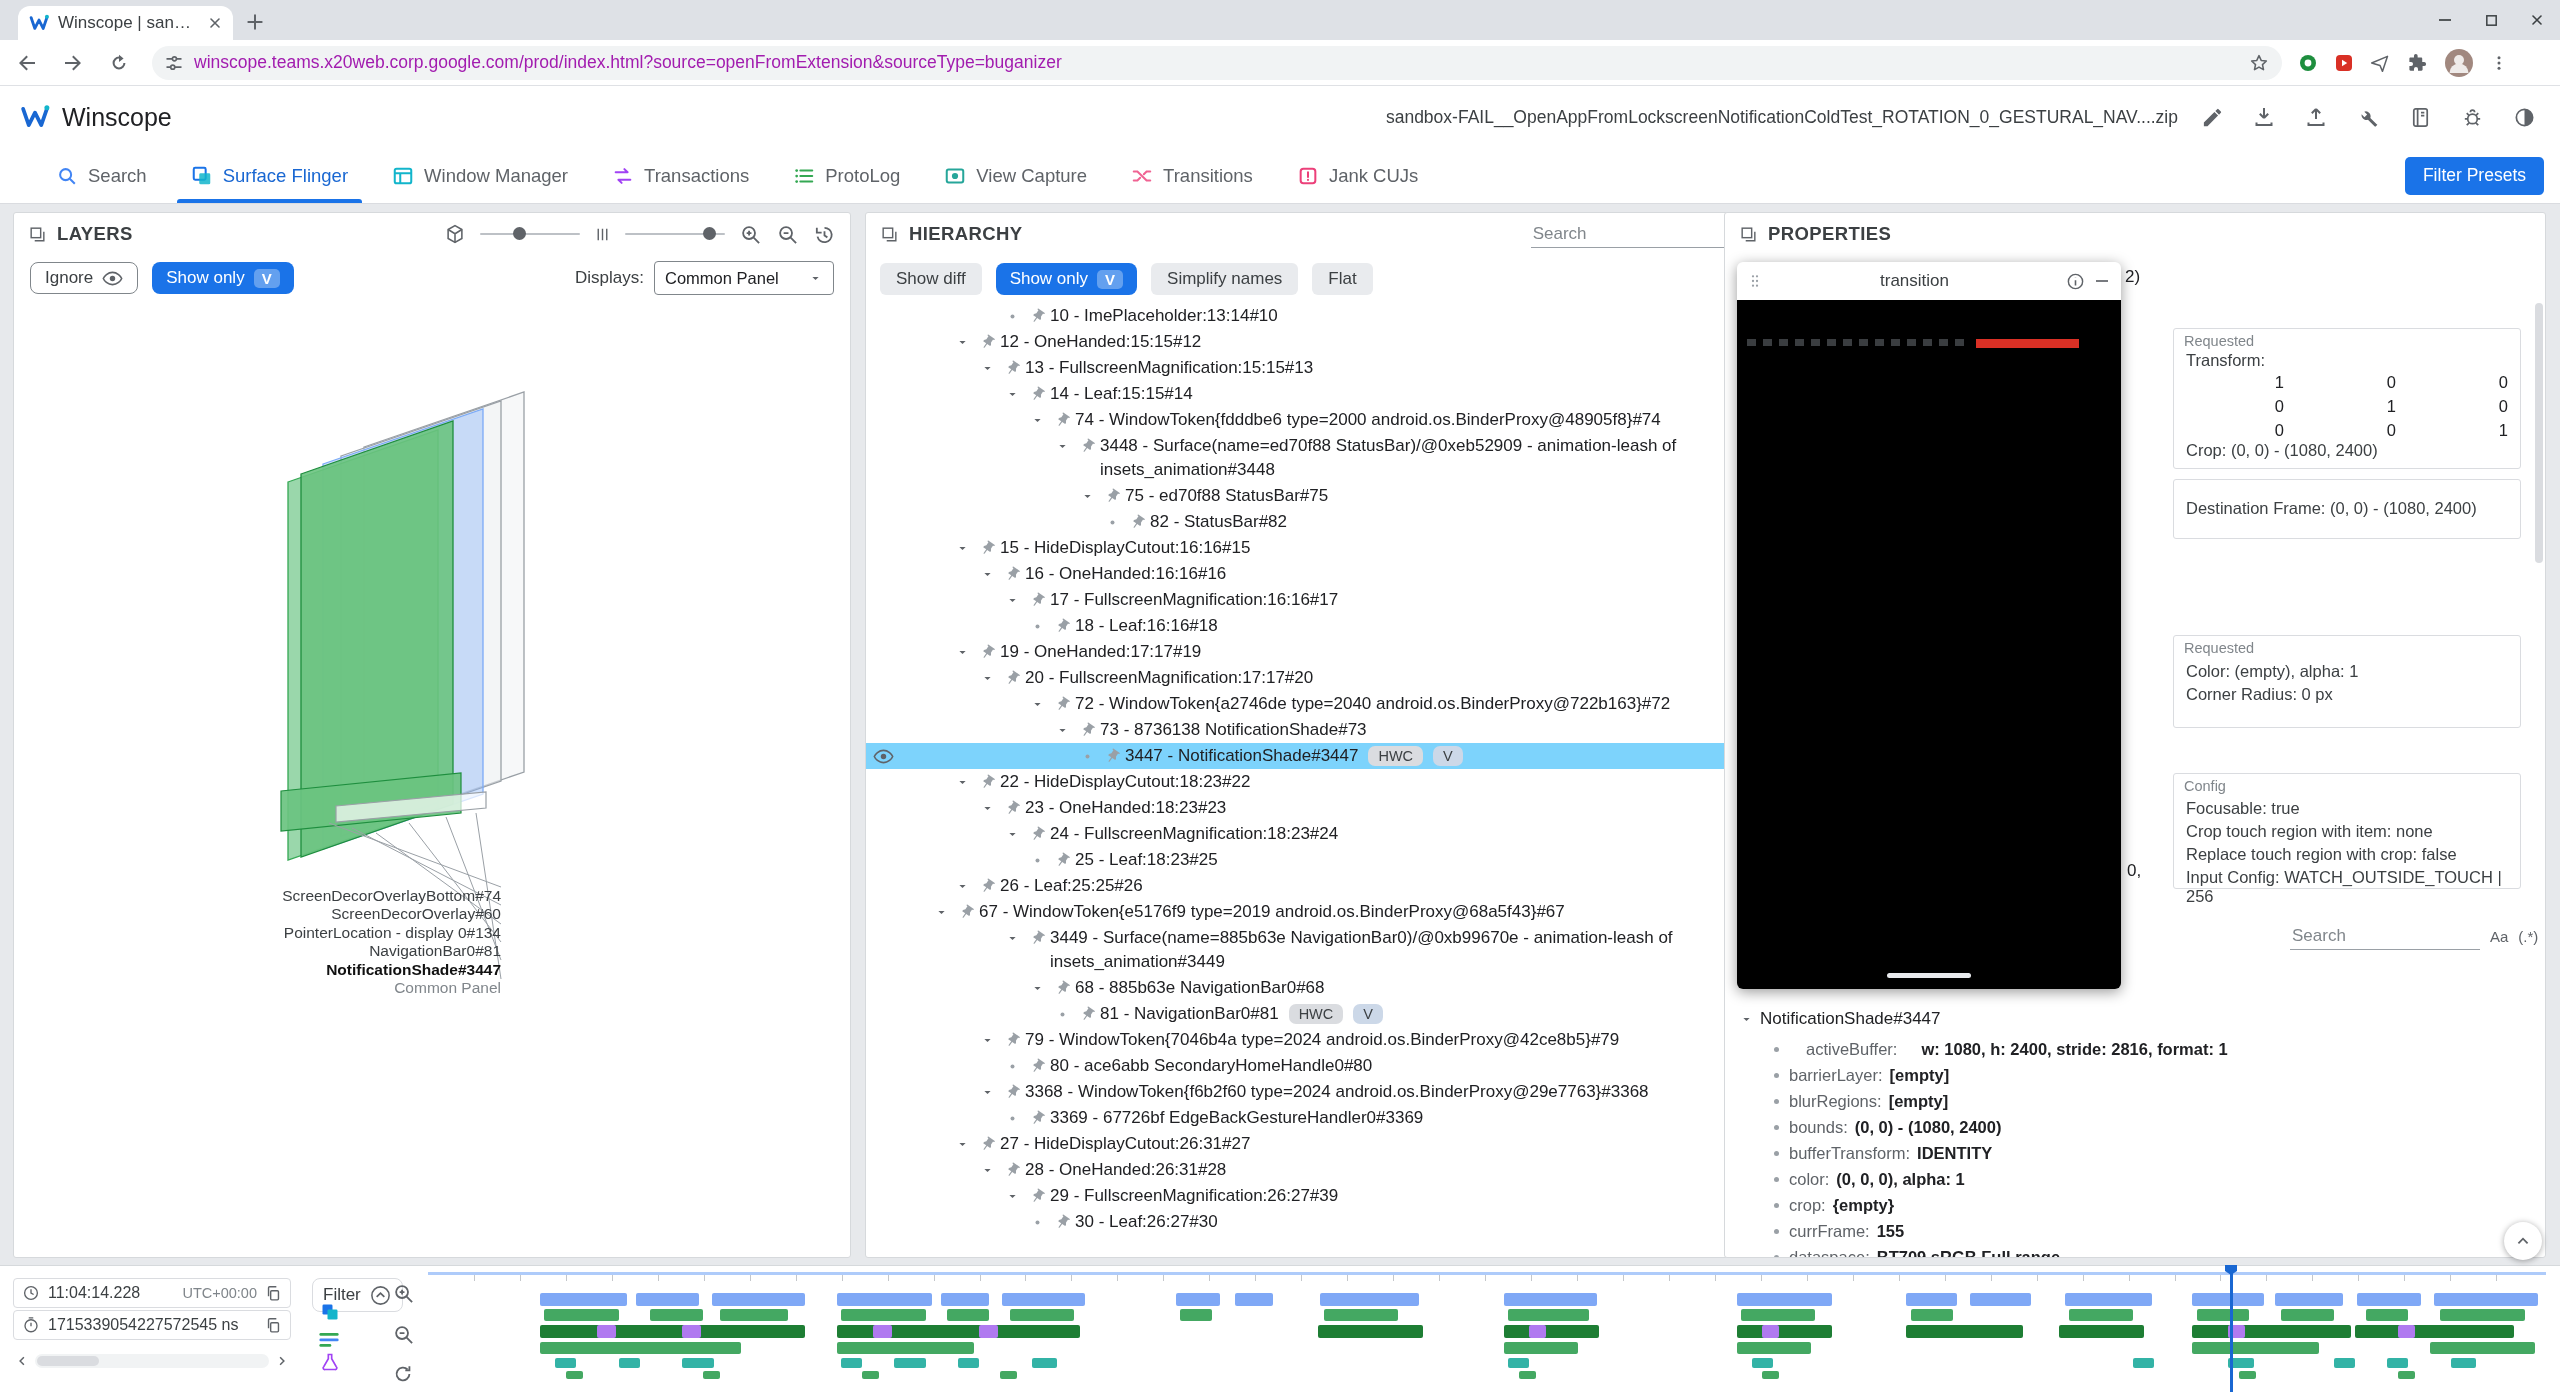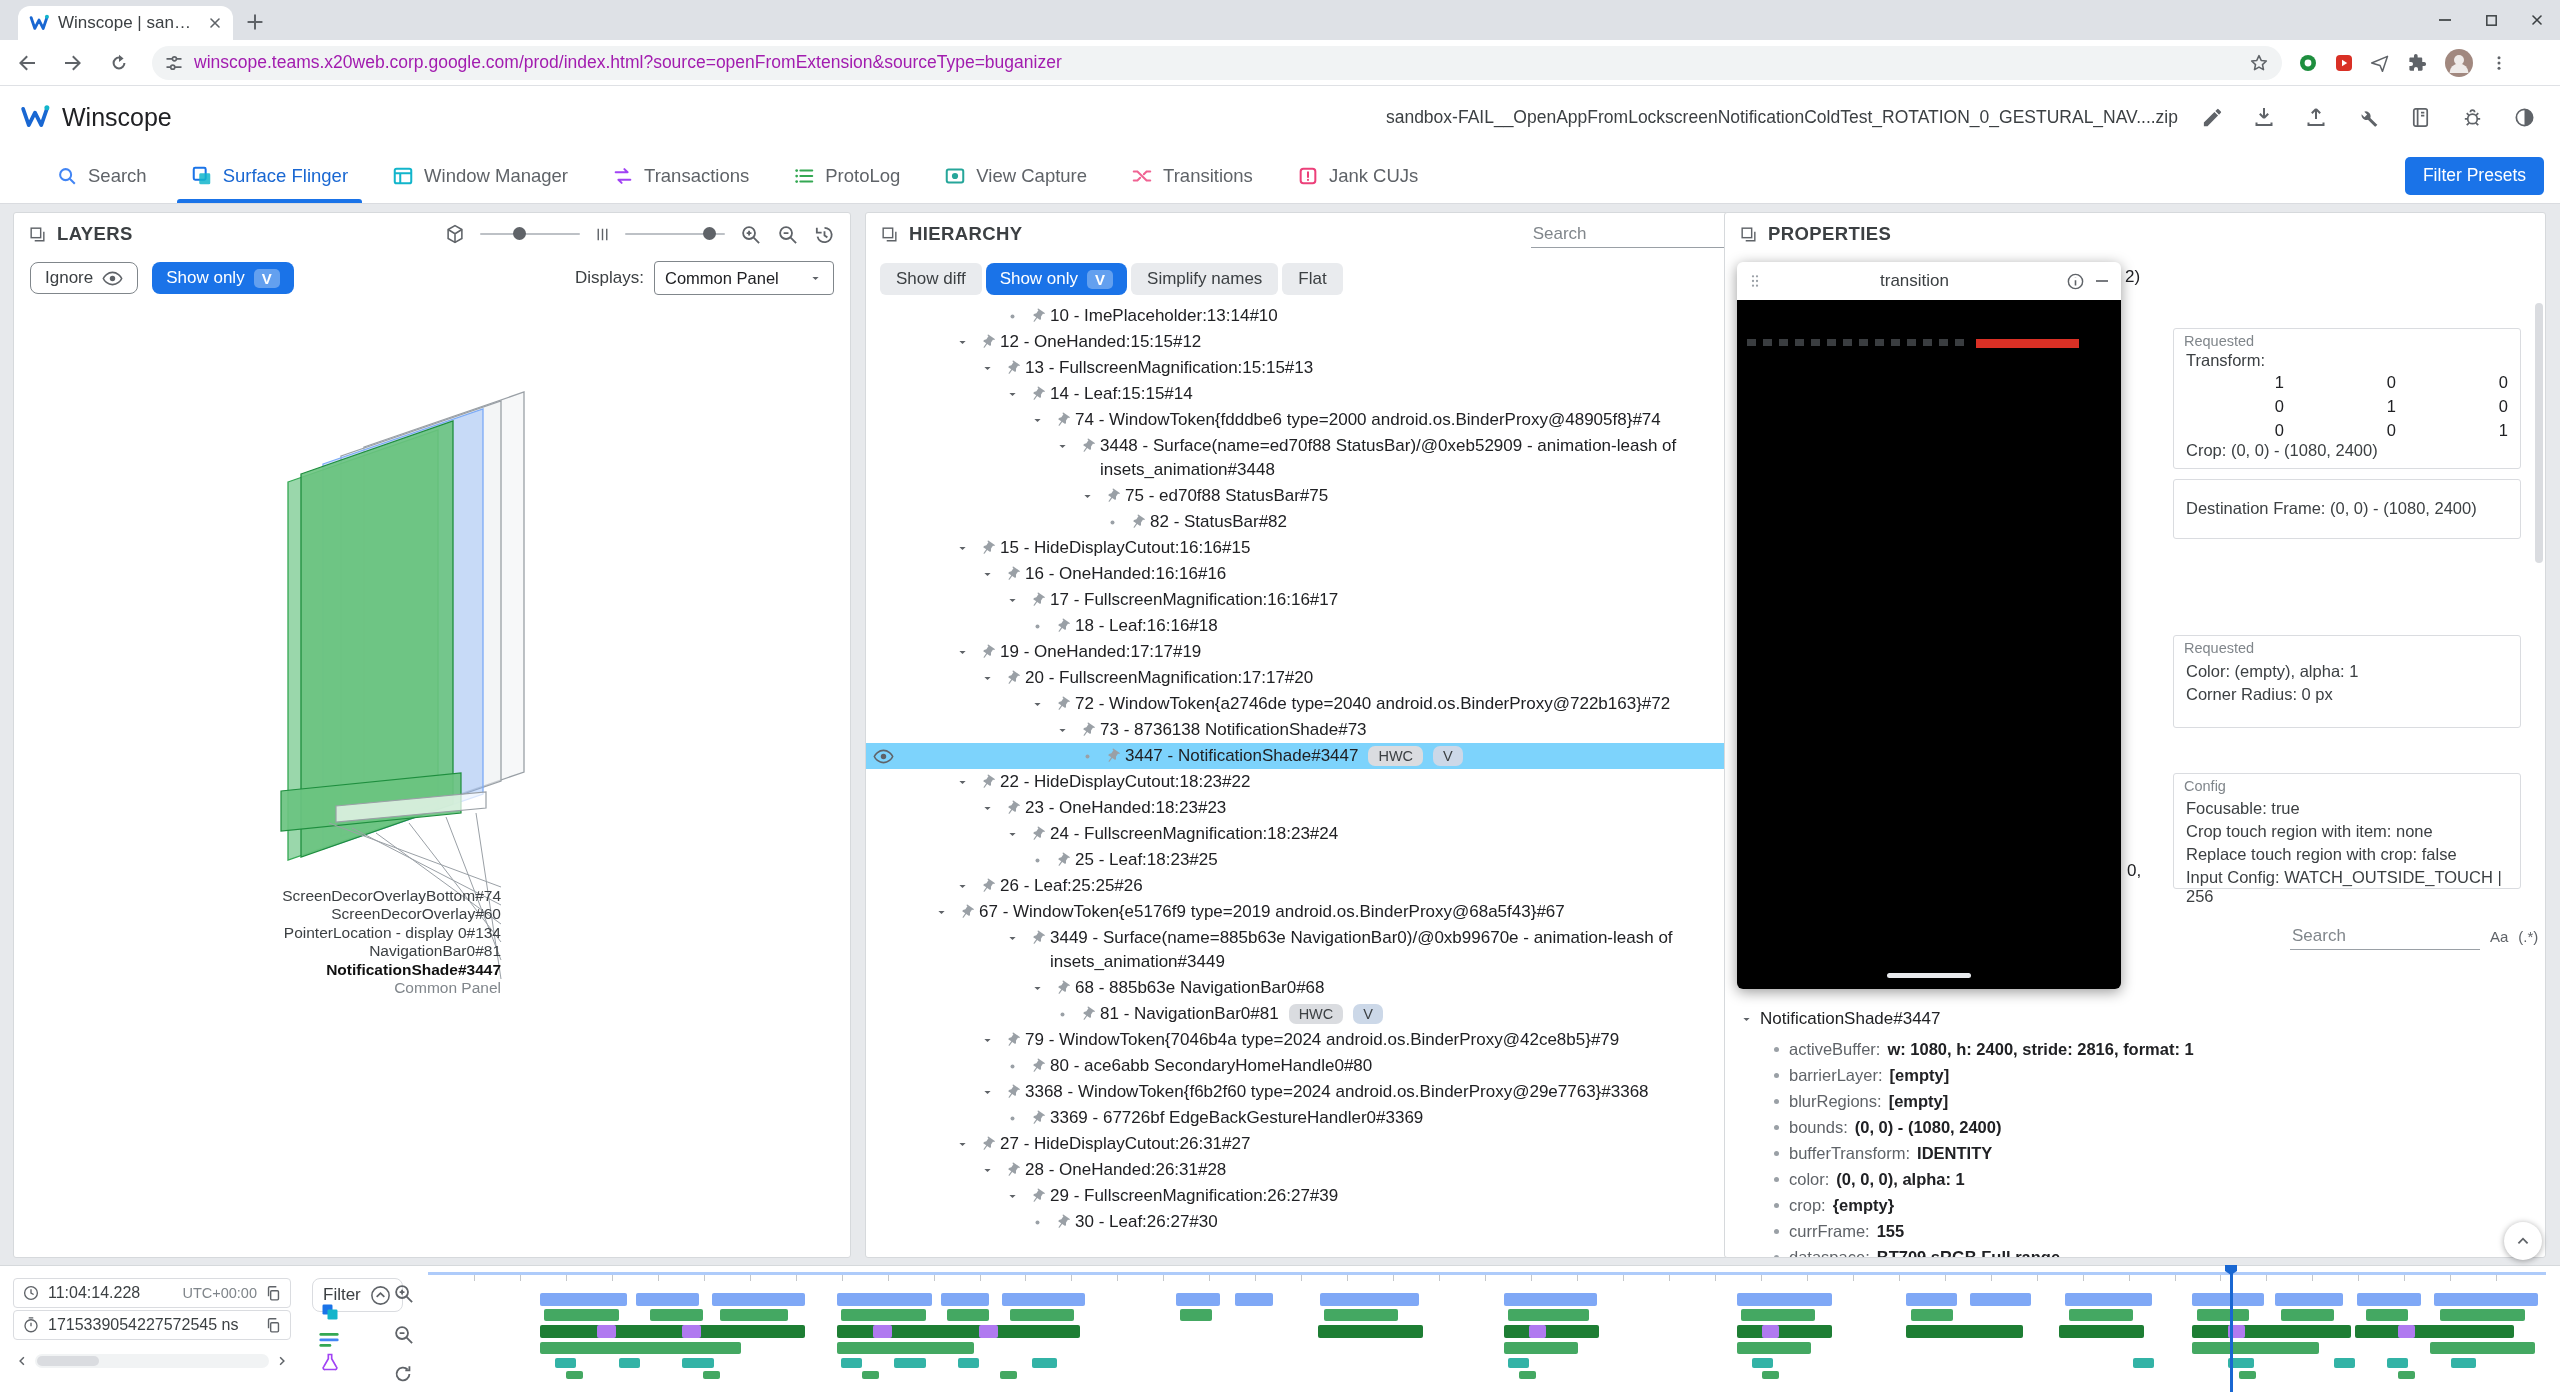--- a/index.html
+++ b/index.html
@@ -53,21 +53,21 @@
 .select{display:inline-flex;align-items:center;gap:10px;height:34px;border:1px solid #80868b;border-radius:4px;padding:0 10px;font-size:16.5px;min-width:180px;justify-content:space-between;color:#202124}
 #scene{position:absolute;left:0;top:88px}
 #layer-labels{position:absolute;left:0;top:674px;width:487px;text-align:right;font-size:15.5px;color:#3c4043;line-height:18.4px}
 #layer-labels .bold{font-weight:700;color:#111}
 #layer-labels .muted{color:#80868b}
 
 .hsearch{margin-left:auto;display:flex;align-items:center;gap:10px}
 .searchline{border:none;border-bottom:1px solid #9aa0a6;width:195px;font-size:17px;padding:3px 2px;outline:none;font-family:inherit;color:#202124;background:transparent}
 .searchline::placeholder{color:#80868b}
 .mini{font-size:15px;color:#5f6368}
-.hfilters{display:flex;align-items:center;gap:4px;height:48px;padding:0 14px}
+.hfilters{display:flex;align-items:center;gap:14px;height:48px;padding:0 14px}
 .gbtn{background:#e9ebee;color:#3c4043;border-radius:6px;height:32px;display:inline-flex;align-items:center;padding:0 16px;font-size:17px;gap:9px}
 #tree{position:absolute;left:0;top:90px;right:0;bottom:0;overflow:hidden}
 .trow{position:relative;display:flex;align-items:flex-start;line-height:24px;padding:1px 8px 1px 0;font-size:17px;color:#202124}
 .trow.sel{background:#7dd3fc}
 .tmark{flex:0 0 24px;display:flex;justify-content:center;padding-top:5px}
 .tpin{flex:0 0 26px;display:flex;justify-content:center;padding-top:4px}
 .tlabel{flex:0 1 auto;word-break:break-word}
 .tchip{background:#dadce0;color:#3c4043;border-radius:7px;padding:1px 10px;font-size:14.5px;margin-left:10px;margin-top:2px;height:20px;line-height:19px;flex:0 0 auto}
 .tchip.v{background:#ccd8e8}
 .roweye{position:absolute;left:7px;top:3px}
@@ -1088,21 +1088,21 @@
 
     <div id="noderow">
       <span class="i">
           <svg width="15" height="15" viewBox="0 0 24 24">
             <path d="M7 9.5l5 5 5-5z" fill="#5f6368"></path>
           </svg>
         </span>
       <span>NotificationShade#3447</span>
     </div>
     <div id="prop-rows">
-        <div class="prow" style="top: 823px;">
+        <div class="prow" style="top: 823px; gap: 17px;">
           <span class="pbullet"></span>
           <span class="pkey">activeBuffer:</span>
           <span class="pval">w: 1080, h: 2400, stride: 2816, format: 1</span>
         </div>
         <div class="prow" style="top: 849px;">
           <span class="pbullet"></span>
           <span class="pkey">barrierLayer:</span>
           <span class="pval">[empty]</span>
         </div>
         <div class="prow" style="top: 875px;">

